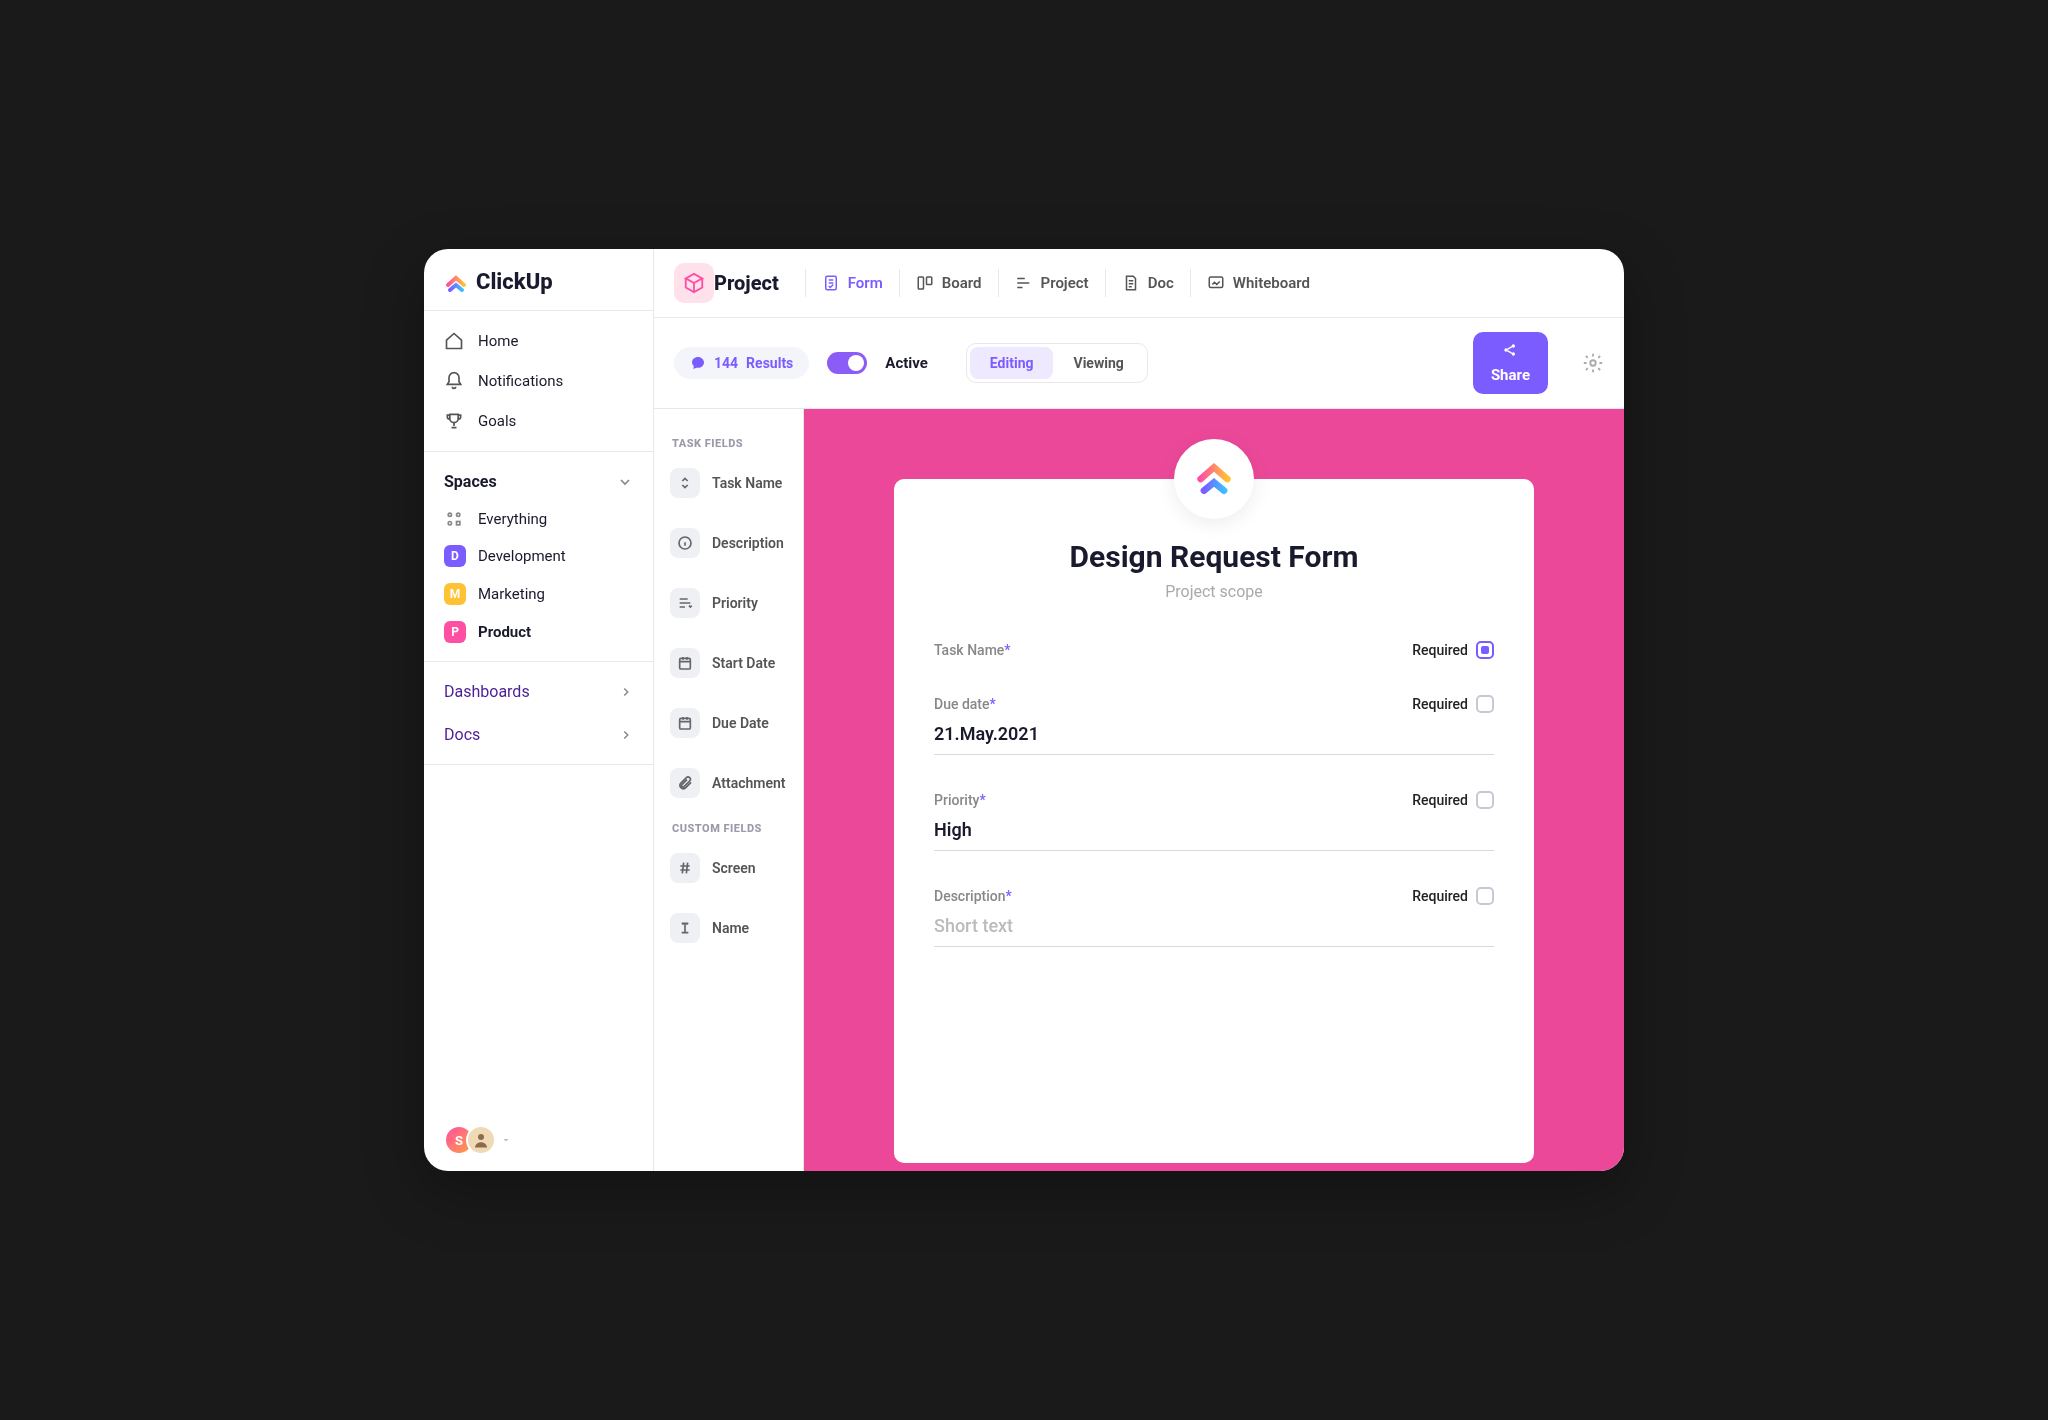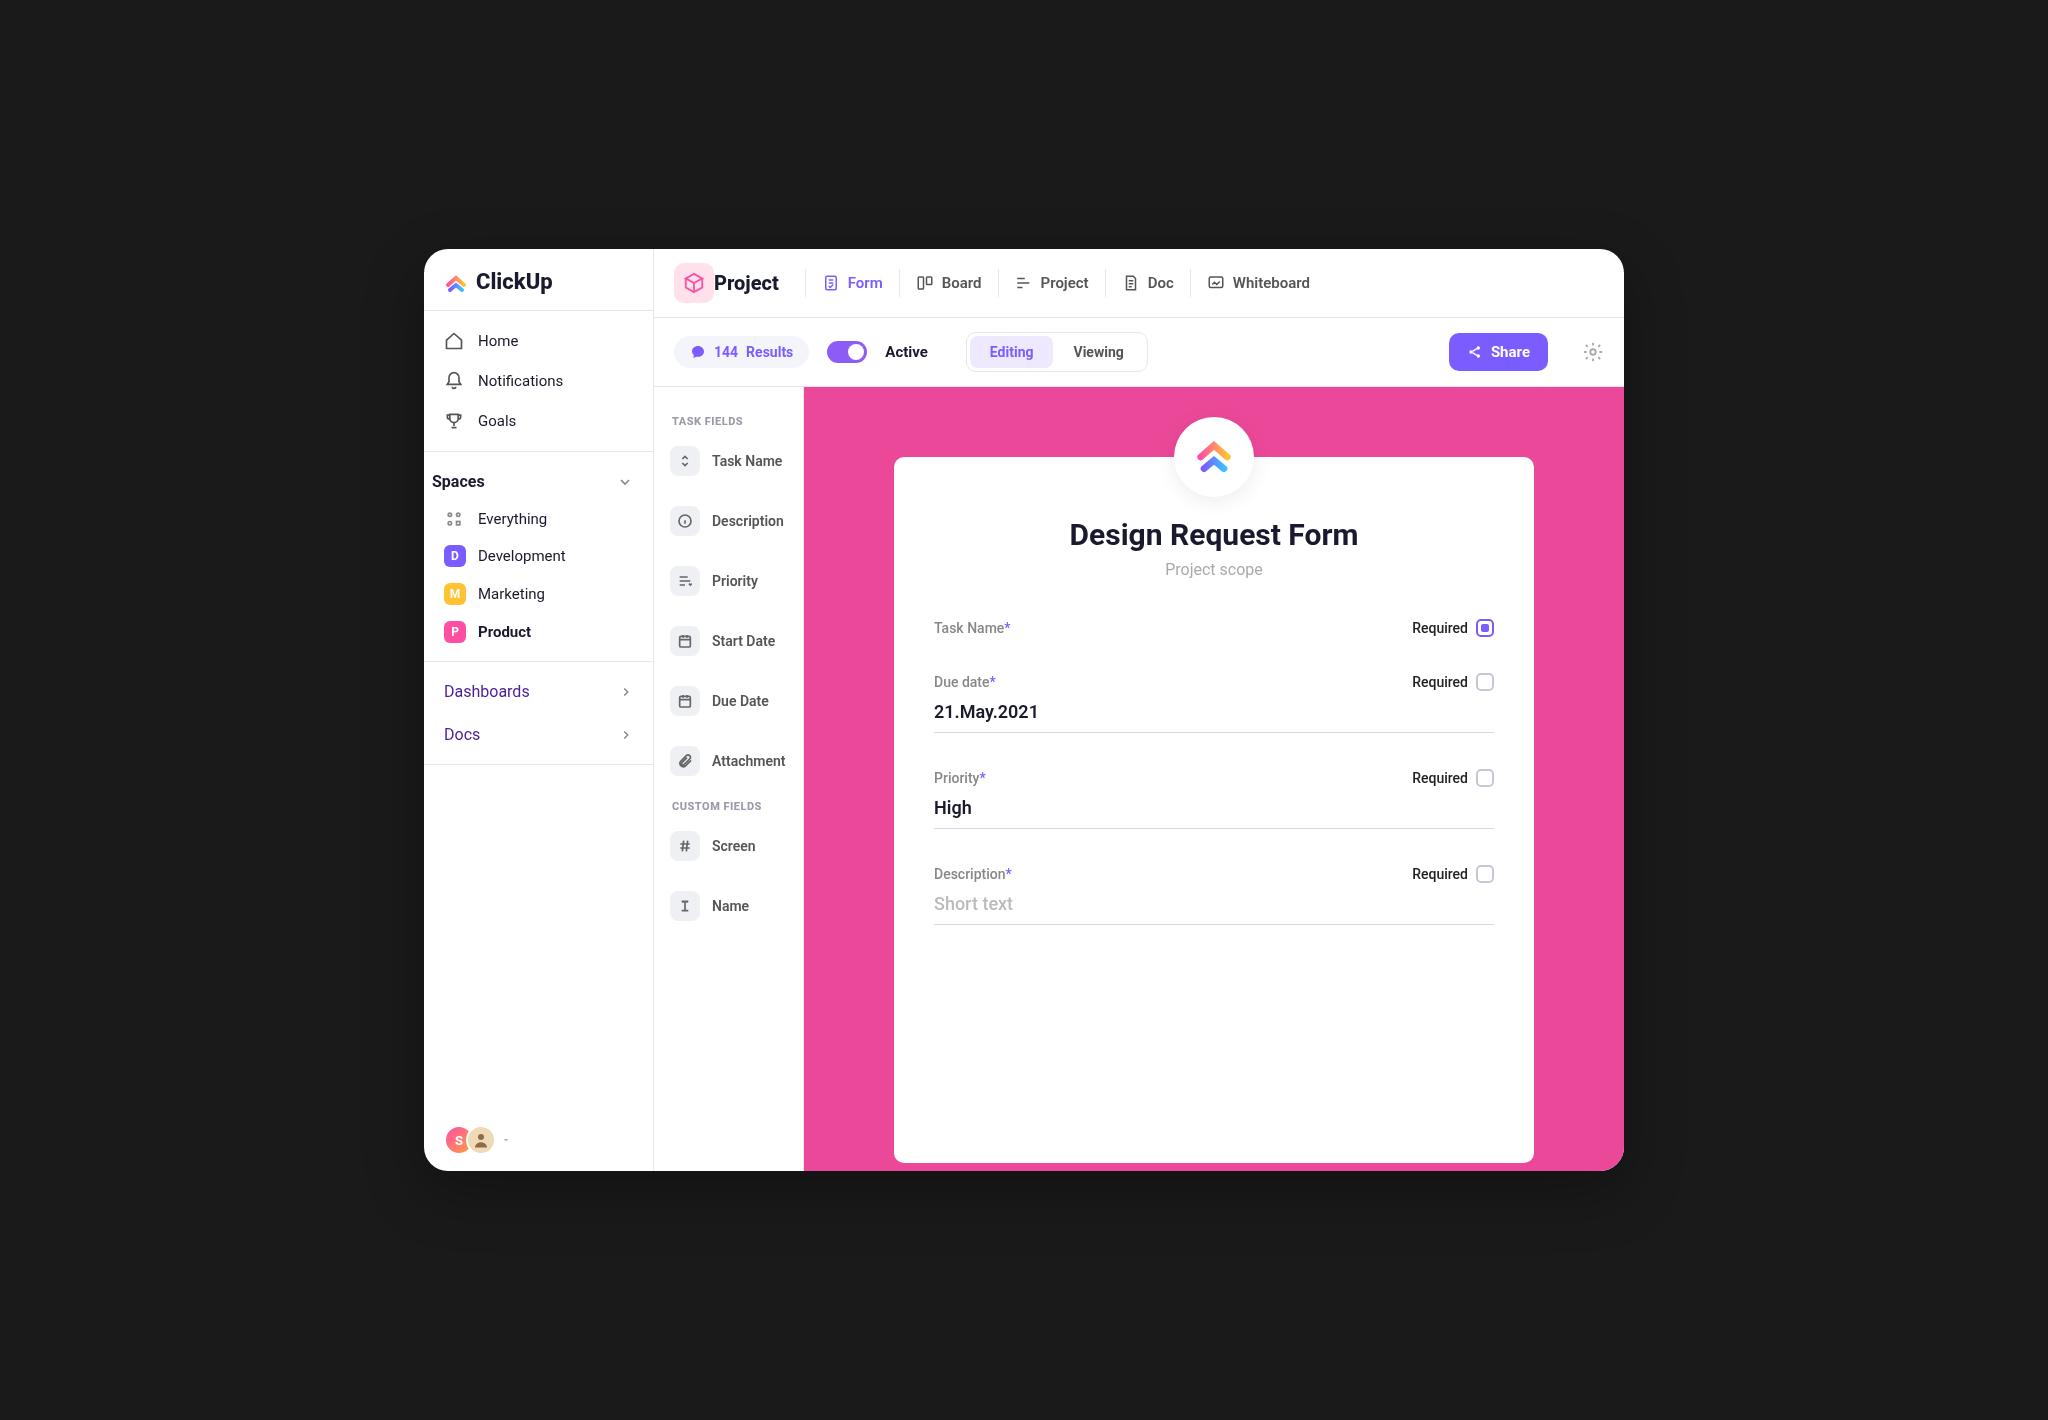--- a/index.html
+++ b/index.html
@@ -54,21 +54,21 @@
     color: #1a1a2e;
     font-size: 15px;
     cursor: pointer;
   }
   .nav-item .icon { width: 20px; height: 20px; color: #555; flex-shrink:0; }
   .spaces-section { padding: 14px 0 10px 0; border-bottom: 1px solid #e8e8ec; }
   .spaces-header {
     display: flex;
     align-items: center;
     justify-content: space-between;
-    padding: 6px 20px 10px 8px;
+    padding: 6px 20px 10px 20px;
     font-weight: 700;
     font-size: 16px;
     color: #1a1a2e;
     cursor: pointer;
   }
   .space-item {
     display: flex;
     align-items: center;
     gap: 12px;
     padding: 8px 20px;
@@ -184,21 +184,21 @@
     padding: 8px 20px; border-radius:8px;
     font-weight:700; font-size:14px;
     color:#555; cursor:pointer;
   }
   .seg-btn.active { background:#eee9ff; color:#7b5cff; }
   .share-btn {
     margin-left:auto;
     display:flex;align-items:center;gap:8px;
     background:#7b5cff;color:#fff;
     border-radius:10px; padding: 10px 18px;
-    font-weight:700; font-size:15px; cursor:pointer;
+    font-weight:700; font-size:15px; cursor:pointer;flex-direction:column;
   }
   .gear { color:#aaa; margin-left:16px; cursor:pointer; }
 
   .content-row { flex:1; display:flex; overflow:hidden; }
   .fields-panel {
     width: 150px;
     border-right: 1px solid #e8e8ec;
     padding: 20px 14px;
     overflow-y:auto;
     flex-shrink: 0;

